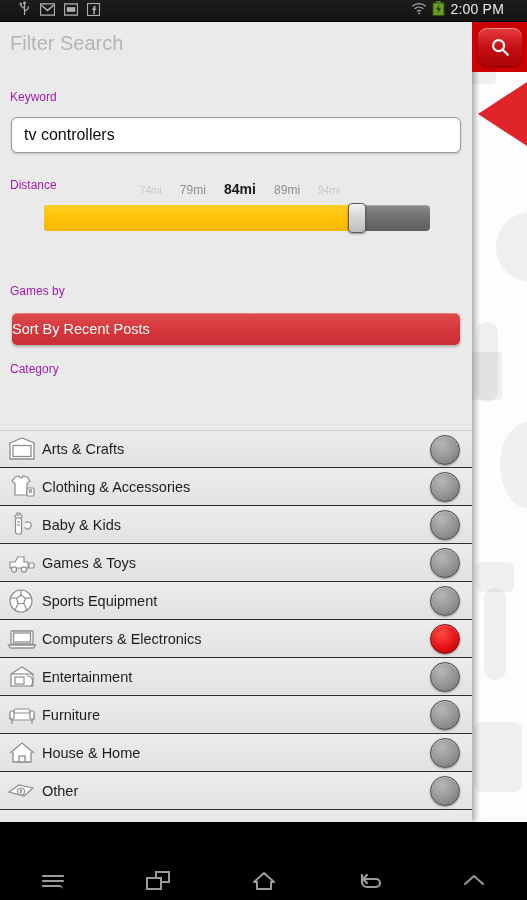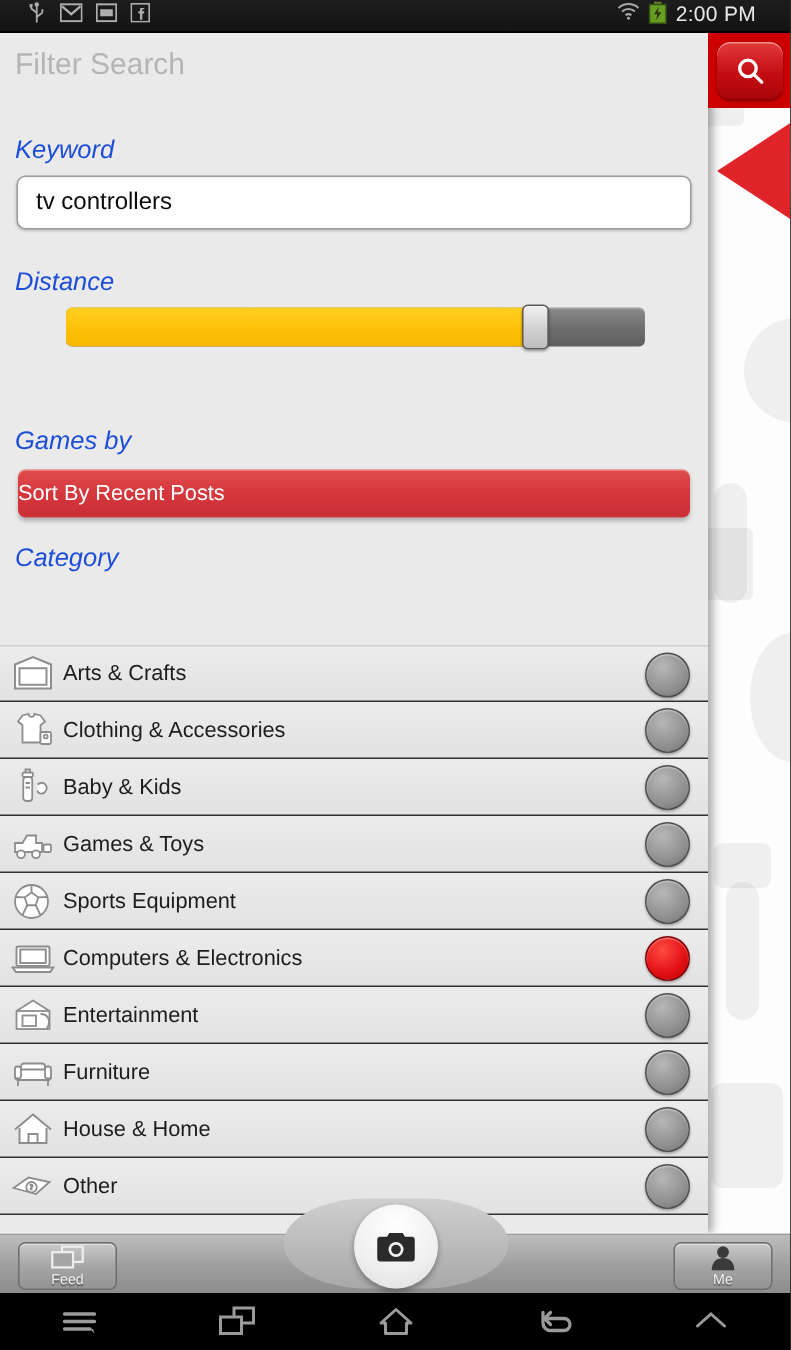--- a/index.html
+++ b/index.html
@@ -63,21 +63,21 @@
     display: flex; align-items: center; justify-content: center;
   }
   .search-btn .pill {
     width: 44px; height: 38px; border-radius: 9px;
     background: linear-gradient(#e33b3b, #c40d12 55%, #a90509);
     box-shadow: inset 0 1px 0 rgba(255,255,255,.45), 0 1px 2px rgba(0,0,0,.4);
     display: flex; align-items:center; justify-content:center;
   }
 
   .sec-label {
-    position: absolute; font-size: 17px; color: #1d4ed8; left: 10px; font-style: italic;
+    position: absolute; font-size: 12px; color: #a21caf; left: 10px;
   }
 
   
   .kw-field {
     position: absolute; top: 95px; left: 11px; width: 450px; height: 36px;
     background: #fff; border: 1px solid #9d9d9d; border-radius: 6px;
     box-shadow: 0 1px 2px rgba(0,0,0,.20), inset 0 1px 2px rgba(0,0,0,.06);
     display: flex; align-items: center; padding: 0 12px;
     font-size: 16px; color: #0d0d0d;
   }
@@ -204,20 +204,27 @@
   <div class="sheet">
 
     <div class="filter-title">Filter Search</div>
 
     <div class="sec-label" style="top:68px;">Keyword</div>
     <div class="kw-field">
       <span>tv controllers</span>
     </div>
 
     <div class="sec-label" style="top:156px;">Distance</div>
+    <div class="ticks">
+      <span class="tick faint">74mi</span>
+      <span class="tick near">79mi</span>
+      <span class="tick sel">84mi</span>
+      <span class="tick near">89mi</span>
+      <span class="tick faint">94mi</span>
+    </div>
     <div class="slider">
       <div class="fill" id="slider-fill" style="width: 312.66px;"></div>
       <div class="knob" id="slider-knob" style="left: 303.66px;"></div>
     </div>
 
     <div class="sec-label" style="top:262px;">Games by</div>
     <div class="sort-btn">
       <span>Sort By Recent Posts</span>
     </div>
 
@@ -400,44 +407,20 @@
         <svg width="13" height="15" viewBox="0 0 13 15">
           <rect x="4" y="0" width="5" height="2" fill="#7aa12a"></rect>
           <rect x="1" y="2" width="11" height="12.5" fill="#7cc424" stroke="#3f5c12" stroke-width="1"></rect>
           <path d="M7.2 3.5 L4 8.5 H6.2 L5.4 12.5 L9 7.2 H6.6 Z" fill="#3a3a0e"></path>
         </svg>
       </span>
       <span class="sb-time">2:00 PM</span>
     </div>
   </div>
 
-  <div class="appbar">
-    <div class="hump"></div>
-    <div class="cam-btn">
-      <svg width="26" height="21" viewBox="0 0 26 21">
-        <path d="M8.5 1 H17.5 L19 3.5 H23.5 A2 2 0 0 1 25.5 5.5 V18 A2 2 0 0 1 23.5 20 H2.5 A2 2 0 0 1 0.5 18 V5.5 A2 2 0 0 1 2.5 3.5 H7 Z" fill="#2b2b2b"></path>
-        <circle cx="13" cy="12" r="5" fill="#f2f2f2"></circle>
-        <circle cx="13" cy="12" r="3.2" fill="#2b2b2b"></circle>
-      </svg>
-    </div>
-    <div class="tabbtn feed">
-      <svg width="24" height="17" viewBox="0 0 26 18" fill="none" stroke="#efefef" stroke-width="1.6">
-        <rect x="9" y="1" width="15" height="11"></rect>
-        <rect x="2" y="5" width="15" height="11" fill="#a5a5a5"></rect>
-      </svg>
-      <span class="lbl">Feed</span>
-    </div>
-    <div class="tabbtn me">
-      <svg width="20" height="17" viewBox="0 0 20 18">
-        <circle cx="10" cy="5" r="4.2" fill="#3a3a3a"></circle>
-        <path d="M2 18 C2 11.5 6 9.2 10 9.2 C14 9.2 18 11.5 18 18 Z" fill="#3a3a3a"></path>
-      </svg>
-      <span class="lbl">Me</span>
-    </div>
-  </div>
 
   <div class="navbar">
     <div class="navbtn">
       <svg width="26" height="22" viewBox="0 0 26 22" stroke="#9a9a9a" stroke-width="2.2" stroke-linecap="round">
         <line x1="3" y1="6" x2="23" y2="6"></line>
           <line x1="3" y1="11" x2="23" y2="11"></line>
           <line x1="3" y1="16" x2="20" y2="16"></line>
         <path d="M20 16 L23 19 L22 16 Z" fill="#9a9a9a" stroke="none"></path>
       </svg>
     </div>

